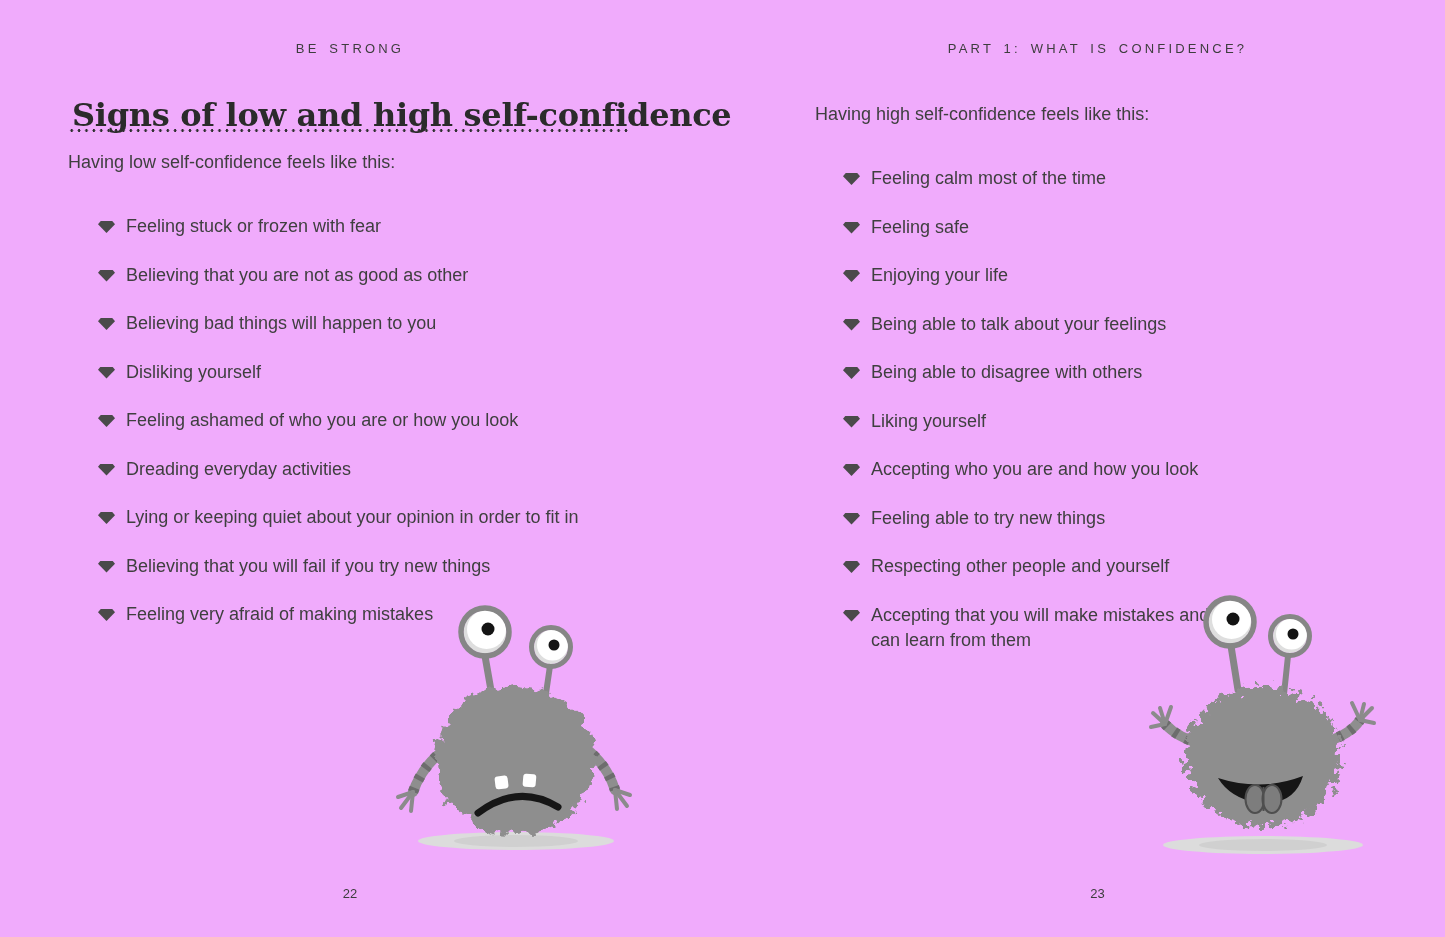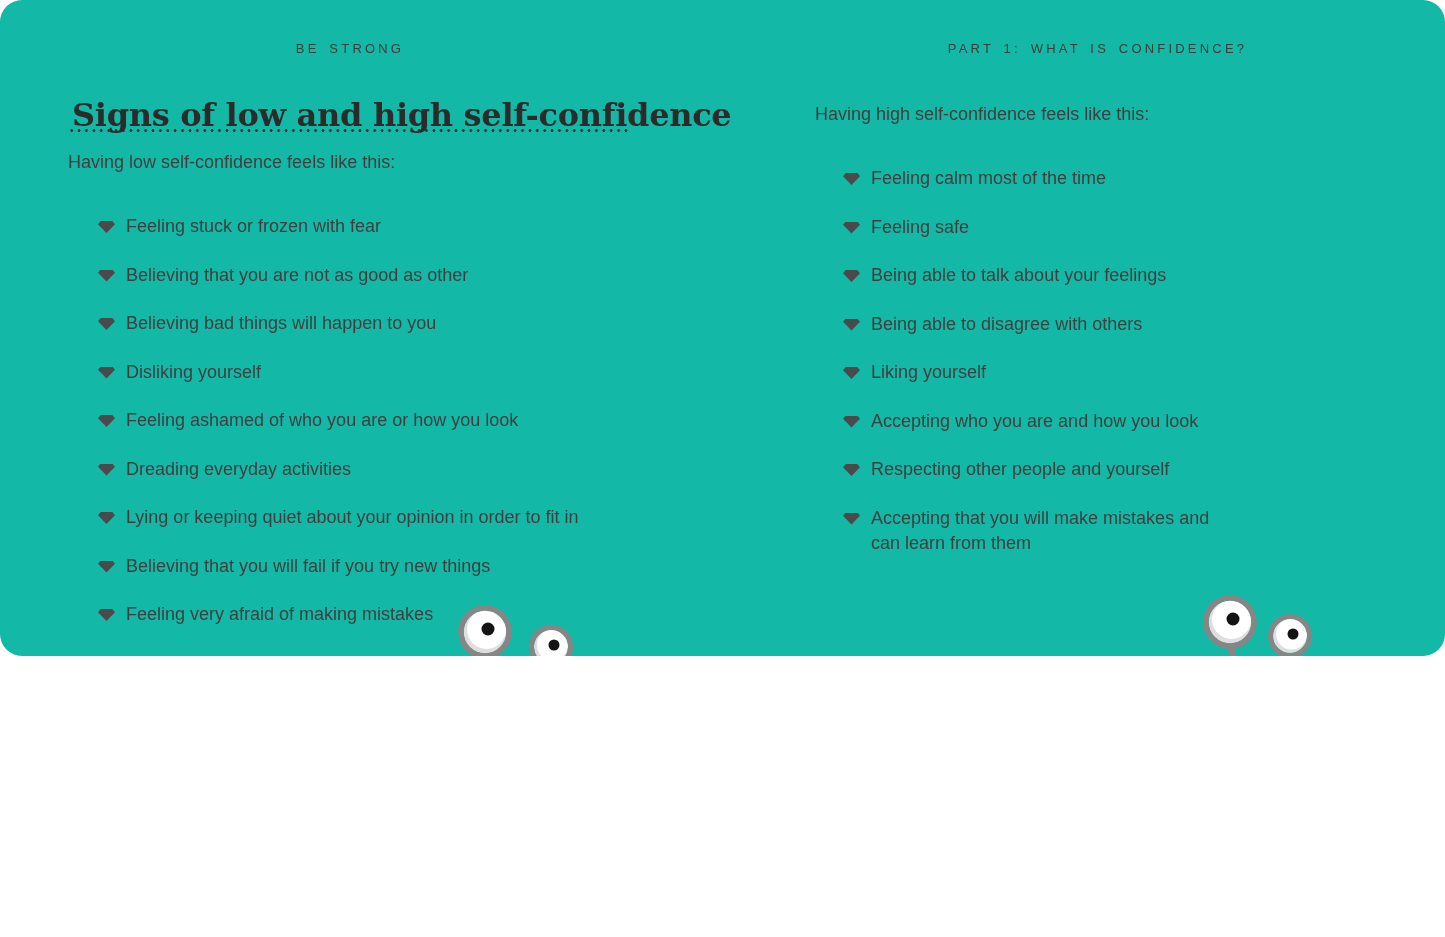--- a/index.html
+++ b/index.html
@@ -1,18 +1,18 @@
 <!DOCTYPE html>
 <html><head>
 <meta charset="utf-8">
 <style>
   html,body { margin:0; padding:0; background:#ffffff; }
   .spread {
-    position:relative; width:1445px; height:656px; background:#14b8a6;
-    font-family:"Liberation Sans", sans-serif; color:#3f3f3f; overflow:hidden;border-radius:22px;
+    position:relative; width:1445px; height:937px; background:#f0abfc;
+    font-family:"Liberation Sans", sans-serif; color:#3f3f3f; overflow:hidden;
   }
   .running-head {
     position:absolute; top:41px; font-size:13px; letter-spacing:3.2px;
     word-spacing:3px; color:#3d3d3d; text-align:center;
   }
   #rh-left  { left:68px;  width:564px; }
   #rh-right { left:815px; width:565px; }
   .section-title {
     position:absolute; left:72px; top:96px;
     font-family:"DejaVu Serif", serif; font-weight:700; font-size:32px;
@@ -143,33 +143,41 @@
     <li>
         <span class="gem"></span>
         <span class="item-text">Feeling calm most of the time</span>
       </li>
     <li>
         <span class="gem"></span>
         <span class="item-text">Feeling safe</span>
       </li>
     <li>
         <span class="gem"></span>
+        <span class="item-text">Enjoying your life</span>
+      </li>
+    <li>
+        <span class="gem"></span>
         <span class="item-text">Being able to talk about your feelings</span>
       </li>
     <li>
         <span class="gem"></span>
         <span class="item-text">Being able to disagree with others</span>
       </li>
     <li>
         <span class="gem"></span>
         <span class="item-text">Liking yourself</span>
       </li>
     <li>
         <span class="gem"></span>
         <span class="item-text">Accepting who you are and how you look</span>
+      </li>
+    <li>
+        <span class="gem"></span>
+        <span class="item-text">Feeling able to try new things</span>
       </li>
     <li>
         <span class="gem"></span>
         <span class="item-text">Respecting other people and yourself</span>
       </li>
     <li class="wrap">
         <span class="gem"></span>
         <span class="item-text">Accepting that you will make mistakes and can learn from them</span>
       </li>
   </ul>

